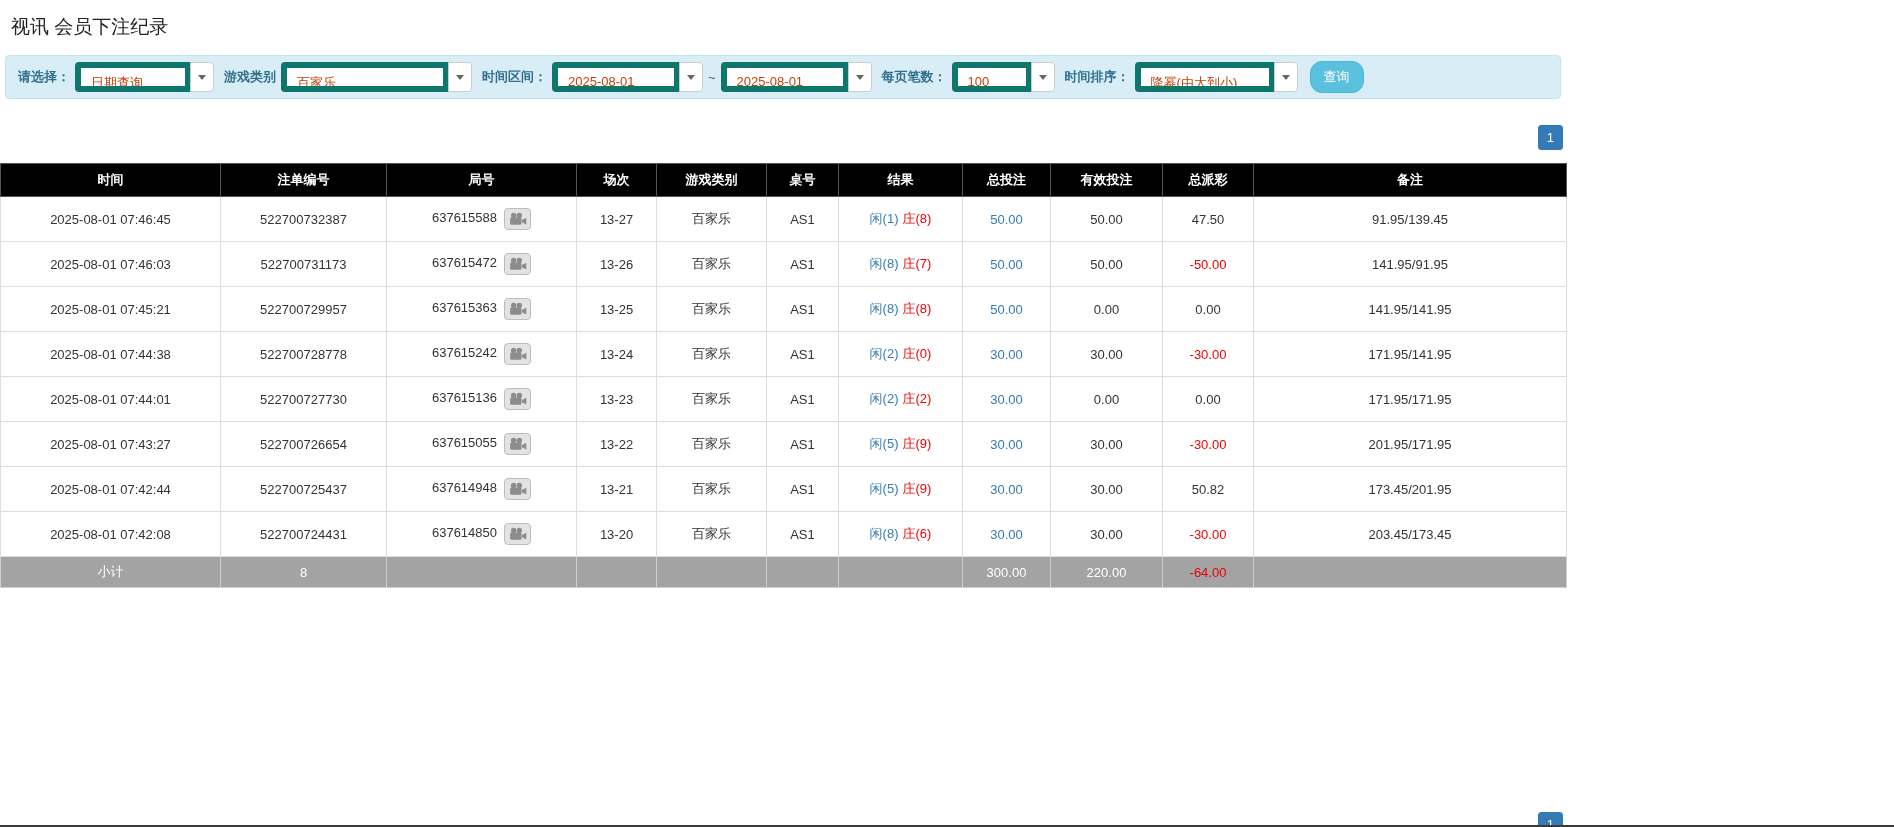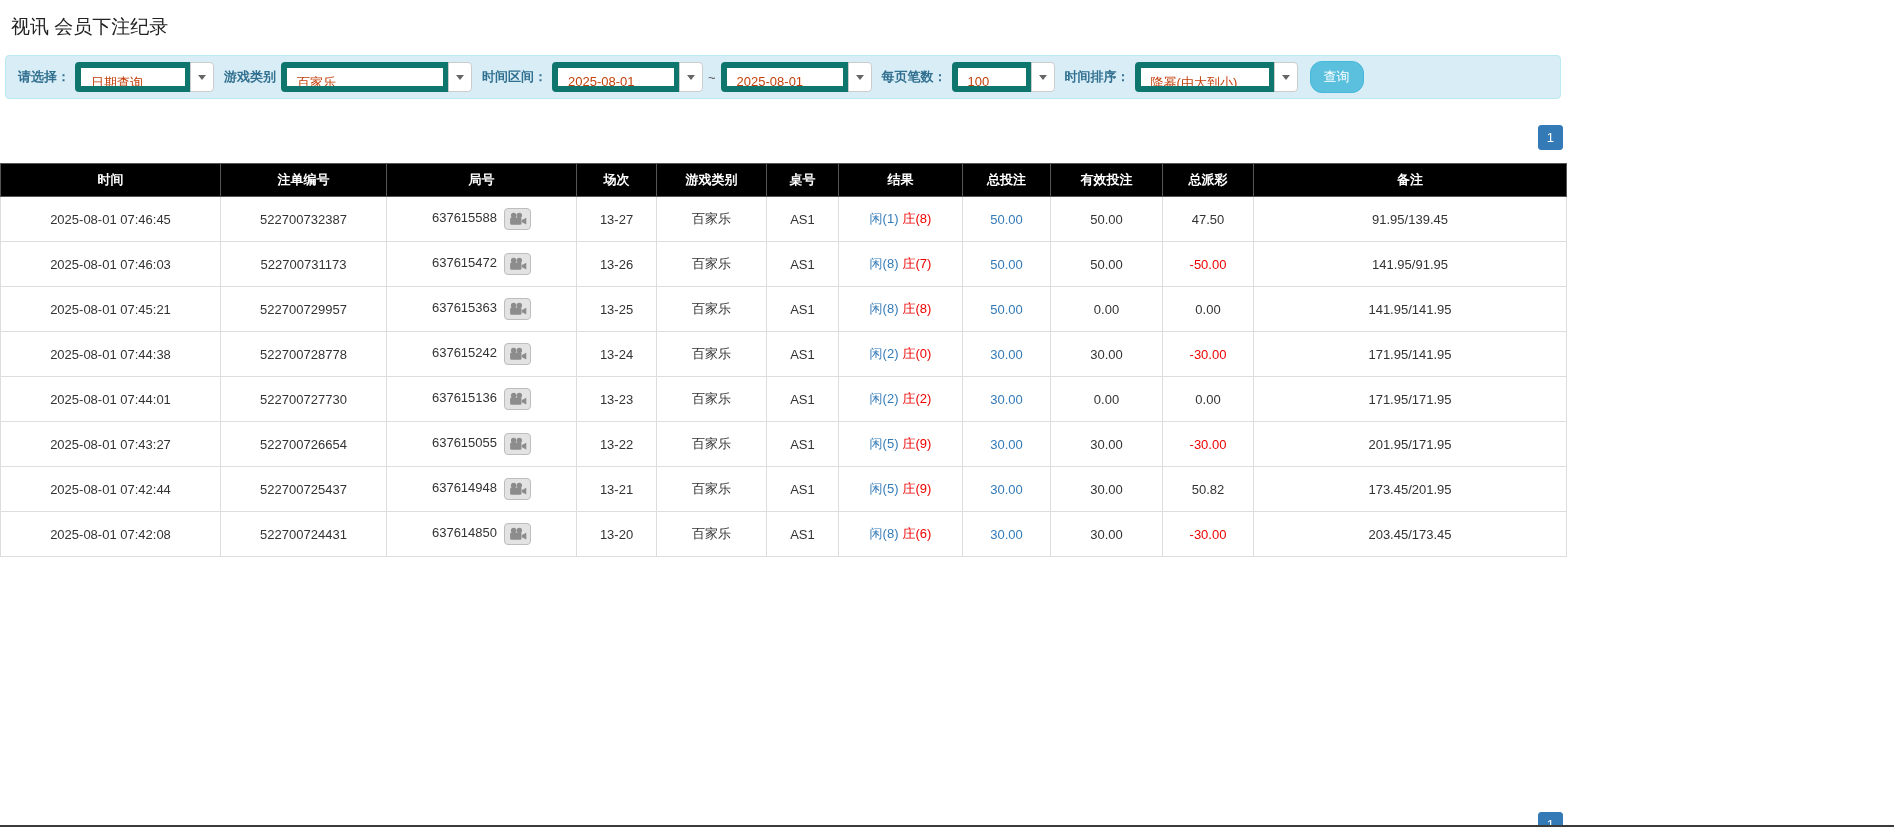--- a/index.html
+++ b/index.html
@@ -386,20 +386,33 @@
     </td>
     <td>
       <span class="bet-link">30.00</span>
     </td>
     <td>30.00</td>
     <td class="amount neg">-30.00</td>
     <td>203.45/173.45</td>
   </tr>
 </tbody>
     <tfoot>
+      <tr>
+        <td>小计</td>
+        <td>8</td>
+        <td></td>
+        <td></td>
+        <td></td>
+        <td></td>
+        <td></td>
+        <td>300.00</td>
+        <td>220.00</td>
+        <td class="amount neg">-64.00</td>
+        <td></td>
+      </tr>
     </tfoot>
   </table>
 
   <div class="pagination bottom">
     <button class="page-btn">1</button>
   </div>
 
   <div class="bottom-line"></div>
 </div>
 

